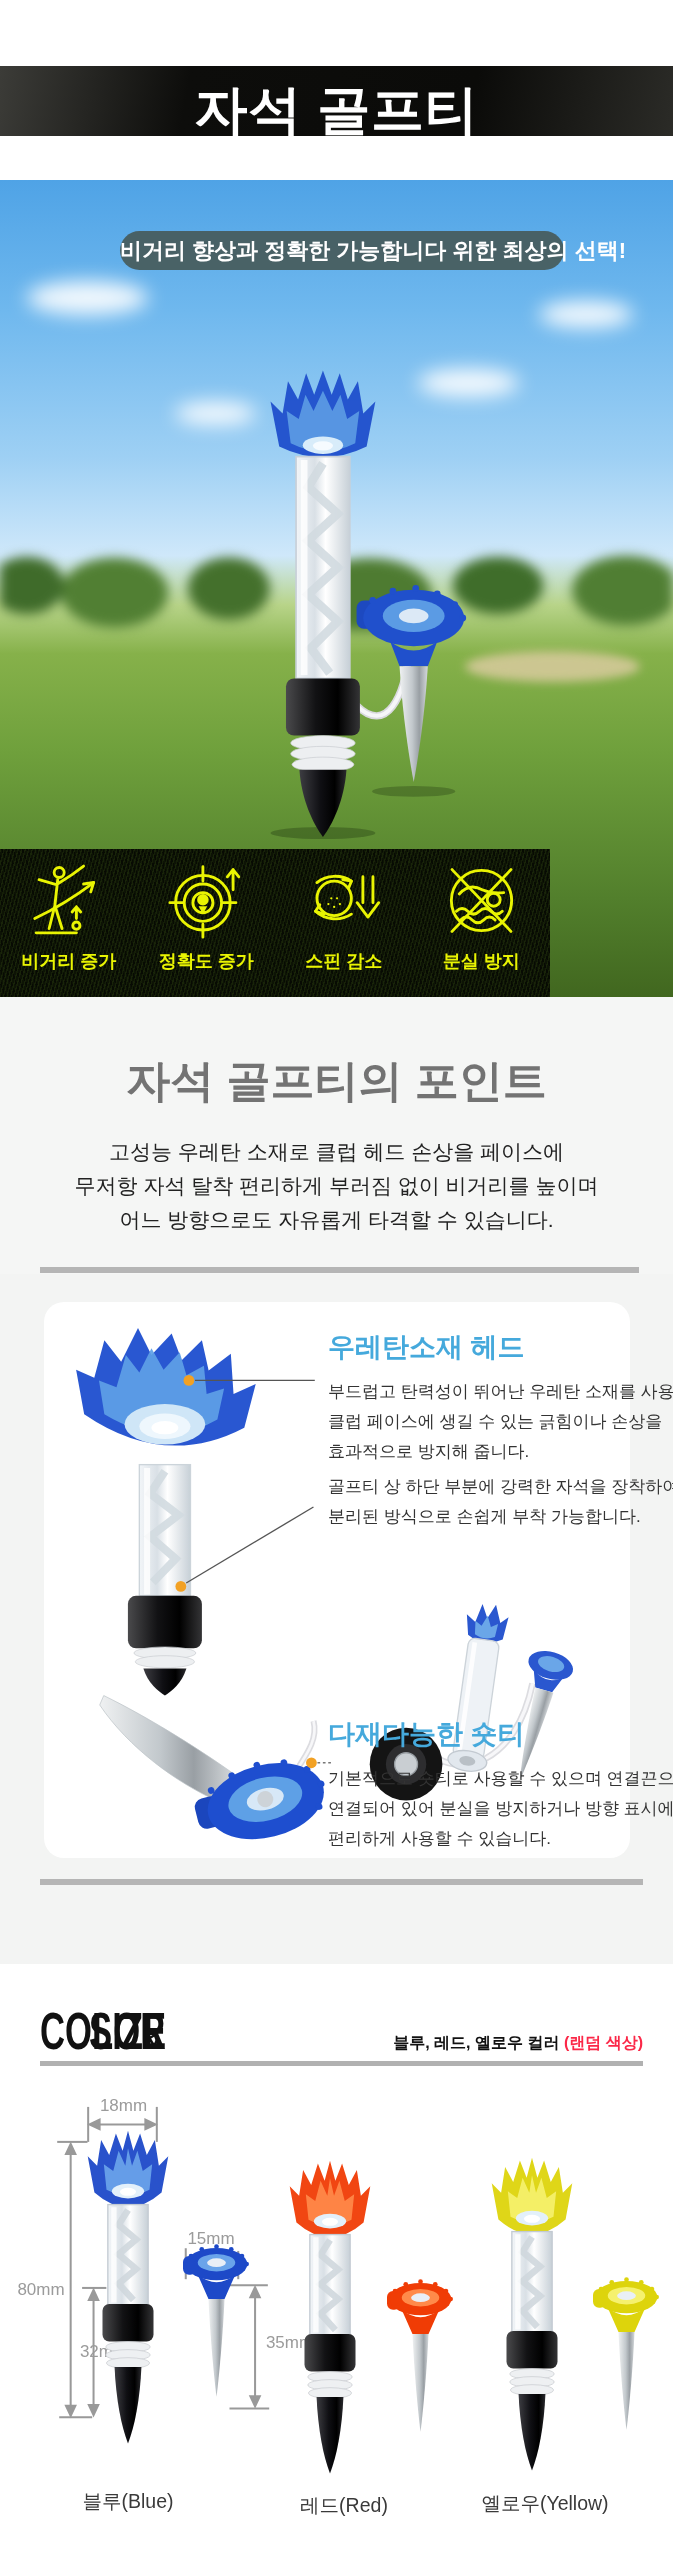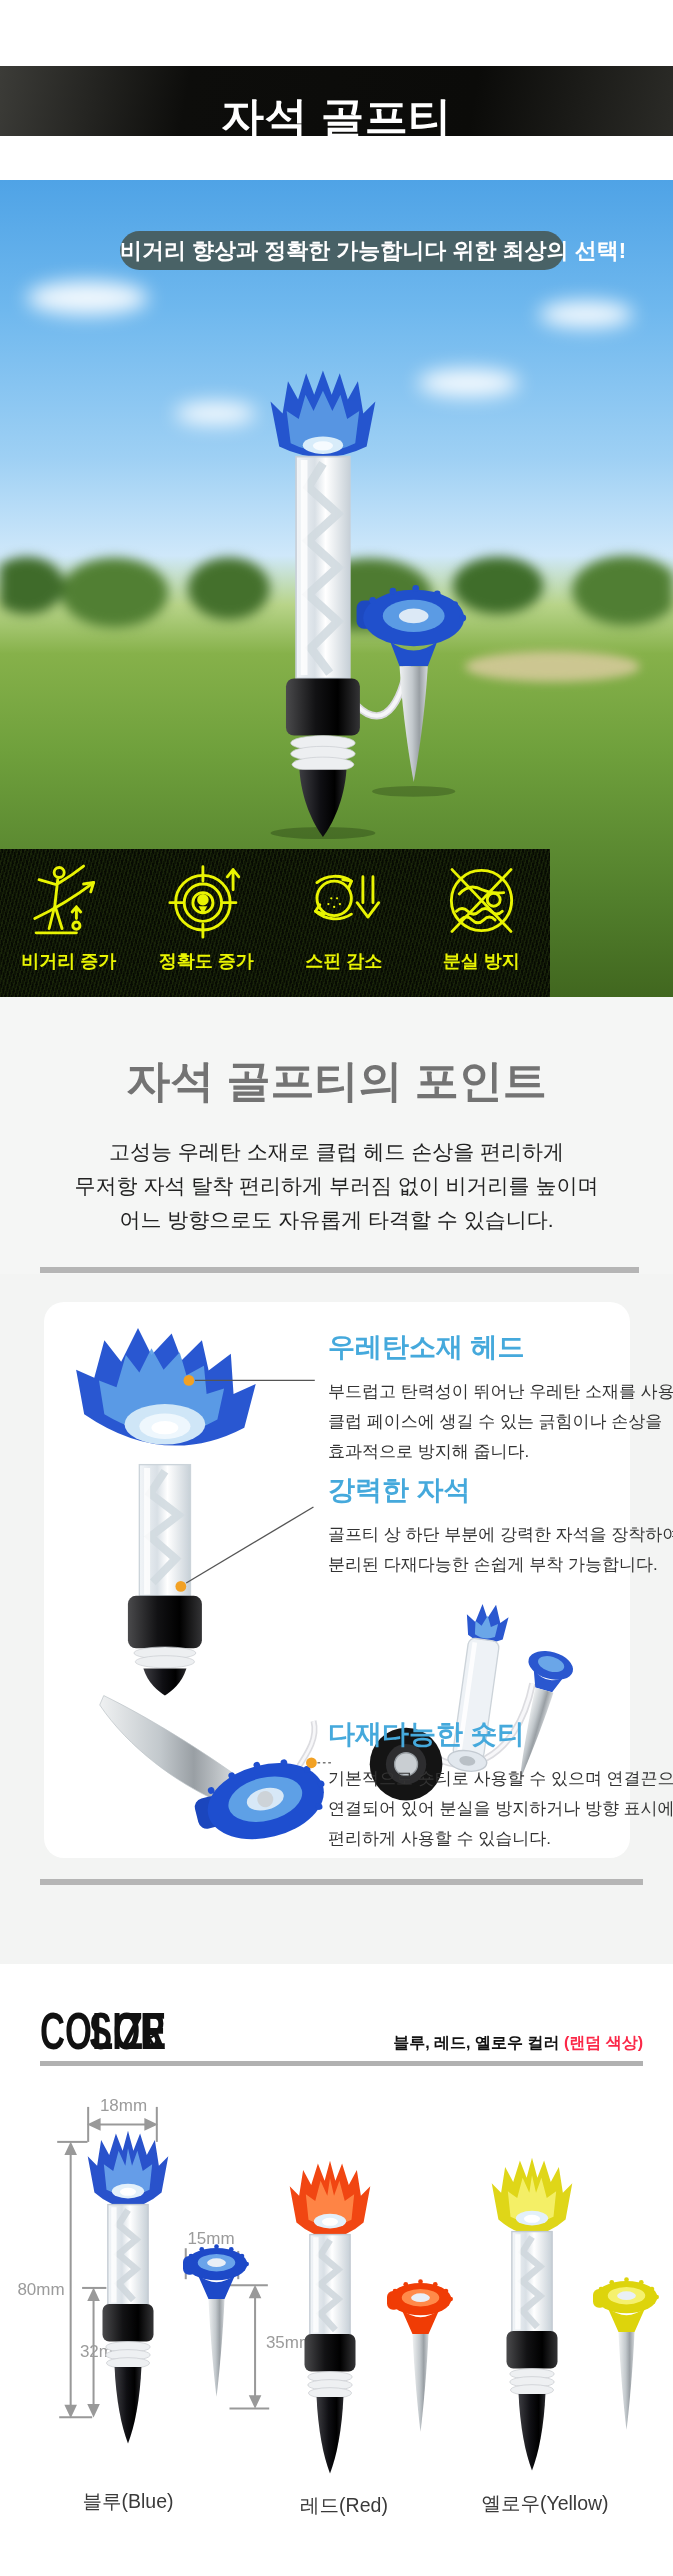--- a/index.html
+++ b/index.html
@@ -3,21 +3,21 @@
 <meta charset="utf-8">
 <style>
   html,body{margin:0;padding:0;background:#fff;}
   *{box-sizing:border-box;}
   .page{position:relative;width:673px;height:2576px;margin:0 auto;background:#fff;overflow:hidden;
         font-family:"Liberation Sans","DejaVu Sans",sans-serif;}
 
   
   .topbar{position:absolute;left:0;top:66px;width:673px;height:70px;
           background:linear-gradient(100deg,#3c3c38 0%,#0d0d0b 28%,#0b0b09 70%,#2b2b27 100%);}
-  .topbar h1{margin:16px;color:#fff;font-size:43px;font-weight:bold;text-align:center;line-height:70px;letter-spacing:0.7px;}
+  .topbar h1{margin:9px;color:#fff;font-size:53px;font-weight:bold;text-align:center;line-height:70px;letter-spacing:0.7px;}
 
   
   .hero{position:absolute;left:0;top:180px;width:673px;height:817px;overflow:hidden;
         background:linear-gradient(180deg,#4fa3e6 0%,#6fb8ee 16%,#9ed0f4 34%,#cfe8fa 46%,#b8d489 52%,#86b14a 58%,#6fa03c 70%,#527f2c 88%,#41671f 100%);}
   .cloud{position:absolute;background:rgba(255,255,255,.9);border-radius:50%;filter:blur(9.4px);}
   .treeline{position:absolute;left:0;top:350px;width:673px;height:101px;filter:blur(6px);
     background-image:
       radial-gradient(61px 47px at 4% 55%,#3f6b2a 0 60%,transparent 62%),
       radial-gradient(88px 57px at 17% 62%,#517f33 0 60%,transparent 62%),
       radial-gradient(67px 51px at 34% 58%,#44702c 0 60%,transparent 62%),
@@ -243,21 +243,21 @@
           <path d="M14,12 L96,98 M96,12 L14,98"></path>
         </svg>
         <div class="f-label">분실 방지</div>
       </div>
     </div>
   </section>
 
   <section class="points">
     <h2>자석 골프티의 포인트</h2>
     <div class="para">
-      <div>고성능 우레탄 소재로 클럽 헤드 손상을 편리하게</div>
+      <div>고성능 우레탄 소재로 클럽 헤드 손상을 페이스에</div>
       <div>무저항 자석 탈착 편리하게 부러짐 없이 비거리를 높이며</div>
       <div>어느 방향으로도 자유롭게 타격할 수 있습니다.</div>
     </div>
   </section>
   <div class="rule rule-1"></div>
 
   <section class="card-section">
     <div class="card"></div>
   </section>
 
@@ -329,23 +329,22 @@
     <circle cx="397" cy="686" r="8" fill="#f2a124"></circle>
   </svg>
 
   <div class="callout co-1">
     <div class="c-title">우레탄소재 헤드</div>
     <div class="c-line">부드럽고 탄력성이 뛰어난 우레탄 소재를 사용.</div>
     <div class="c-line">클럽 페이스에 생길 수 있는 긁힘이나 손상을</div>
     <div class="c-line">효과적으로 방지해 줍니다.</div>
   </div>
   <div class="callout co-2">
-    <div class="c-title">강력한 자석</div>
     <div class="c-line">골프티 상 하단 부분에 강력한 자석을 장착하여</div>
-    <div class="c-line">분리된 다재다능한 손쉽게 부착 가능합니다.</div>
+    <div class="c-line">분리된 방식으로 손쉽게 부착 가능합니다.</div>
   </div>
   <div class="callout co-3">
     <div class="c-title">다재다능한 숏티</div>
     <div class="c-line">기본적으로 숏티로 사용할 수 있으며 연결끈으로</div>
     <div class="c-line">연결되어 있어 분실을 방지하거나 방향 표시에</div>
     <div class="c-line">편리하게 사용할 수 있습니다.</div>
   </div>
 
   <div class="rule rule-2"></div>
 

